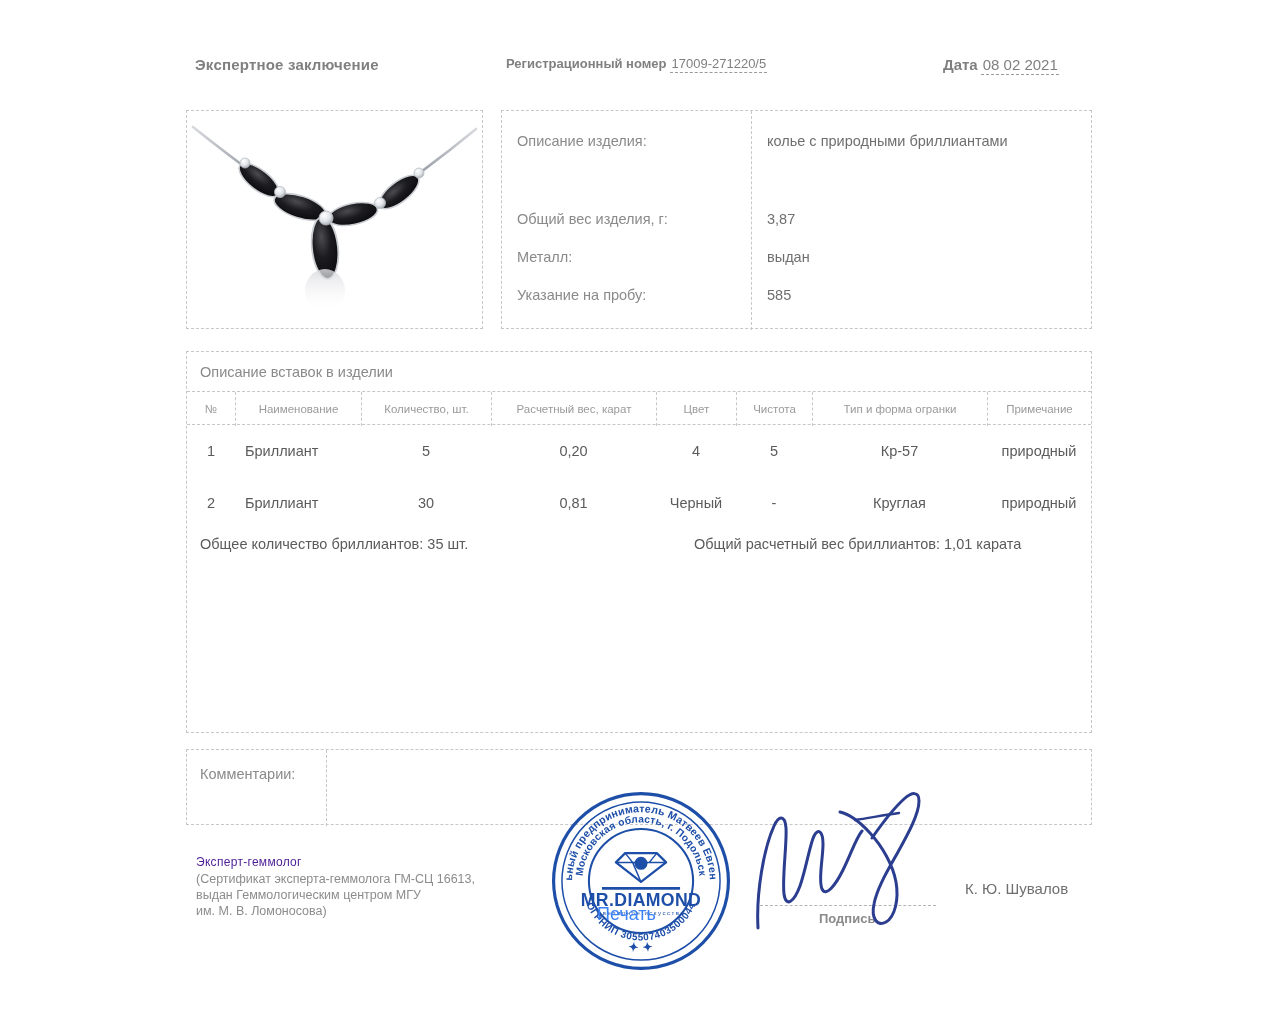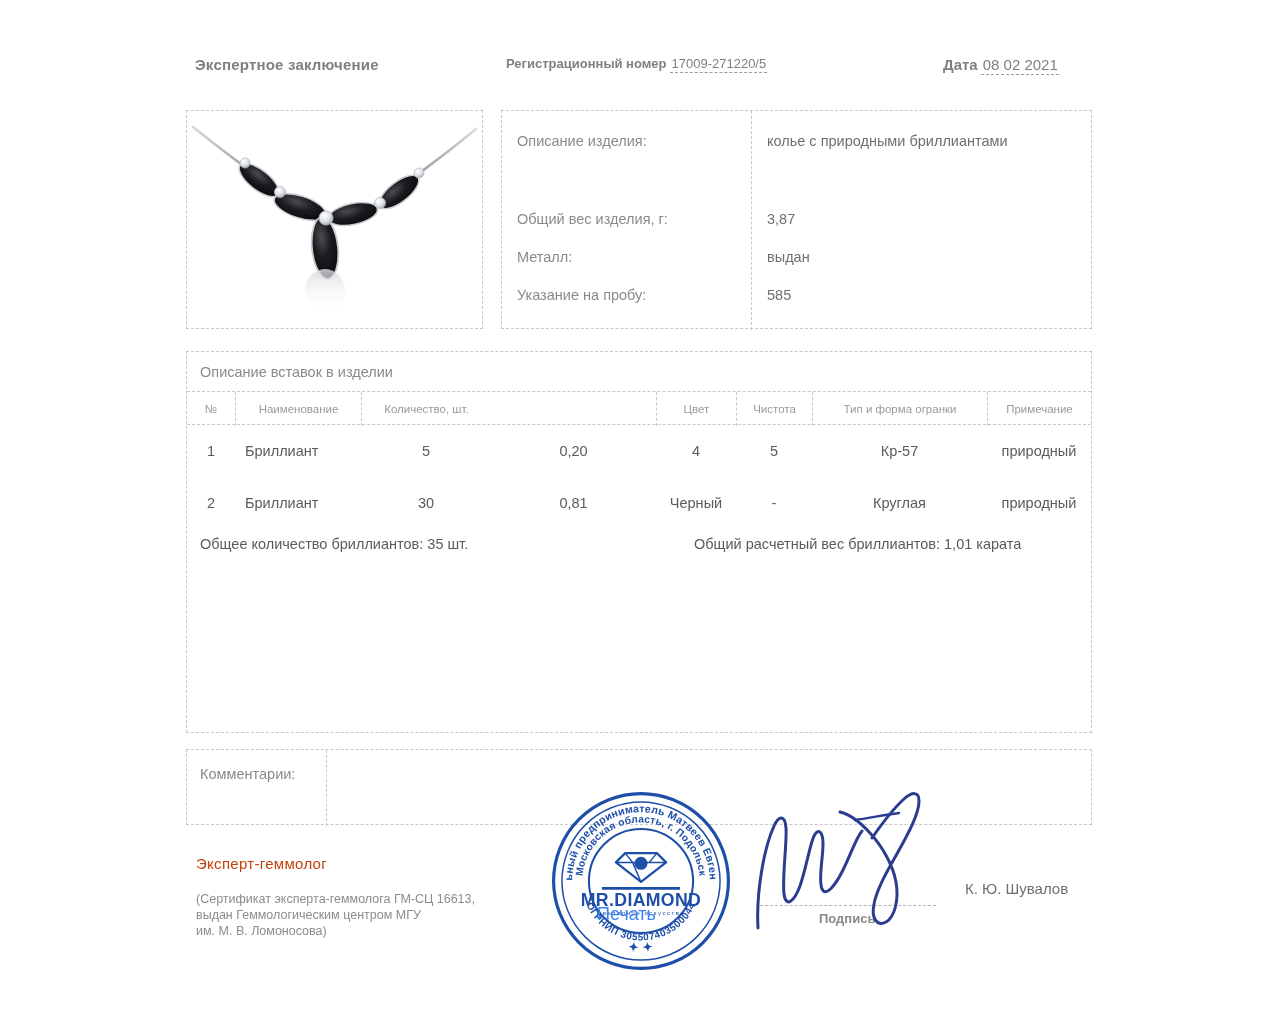--- a/index.html
+++ b/index.html
@@ -210,24 +210,24 @@
   }
 
   
   .expert-block {
     position: absolute;
     left: 196px;
     top: 855px;
     width: 360px;
   }
   .expert-title {
-    font-size: 15px;
-    color: #c2410c;
+    font-size: 12px;
+    color: #4c1d95;
     letter-spacing: .3px;
-    margin: 0 0 19px 0;
+    margin: 0 0 2px 0;
   }
   .expert-sub {
     font-size: 12.5px;
     color: #8c8c8c;
     line-height: 16px;
     margin: 0;
     white-space: pre-line;
   }
   .sign-line {
     position: absolute;
@@ -375,20 +375,21 @@
     <div class="desc-value" style="top:176px;">585</div>
   </div>
 
   <div class="box table-box">
     <div class="table-caption">Описание вставок в изделии</div>
 
     <div class="thead">
       <div class="th" style="left:0px;   width:48px;">№</div>
       <div class="th" style="left:48px;  width:126px;">Наименование</div>
       <div class="th" style="left:174px; width:130px;">Количество, шт.</div>
+      <div class="th" style="left:304px; width:165px;">Расчетный вес, карат</div>
       <div class="th" style="left:469px; width:80px;">Цвет</div>
       <div class="th" style="left:549px; width:76px;">Чистота</div>
       <div class="th" style="left:625px; width:175px;">Тип и форма огранки</div>
       <div class="th" style="left:800px; width:104px;">Примечание</div>
     </div>
 
     <div class="trow" style="top:73px;">
       <div class="td" style="left:0px;   width:48px;">1</div>
       <div class="td tleft" style="left:58px; width:140px;">Бриллиант</div>
       <div class="td" style="left:174px; width:130px;">5</div>

